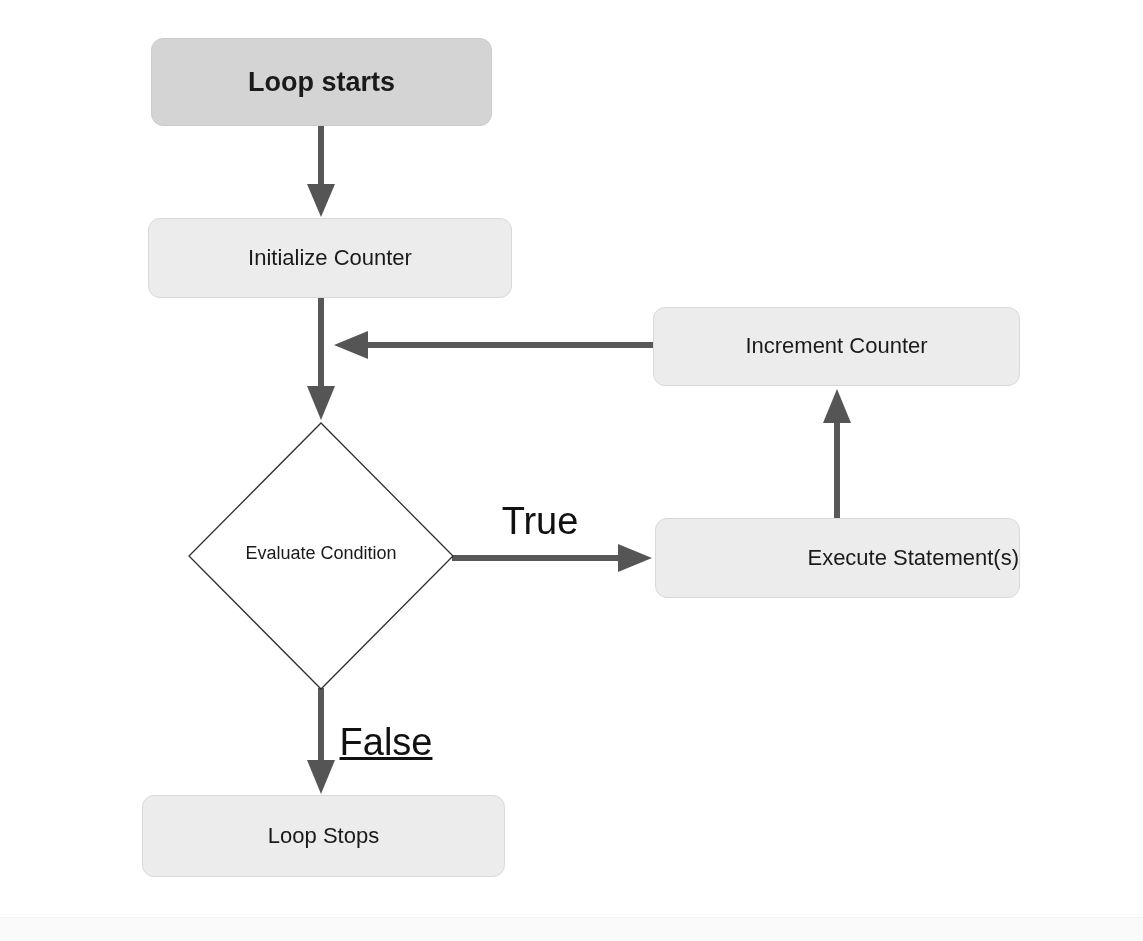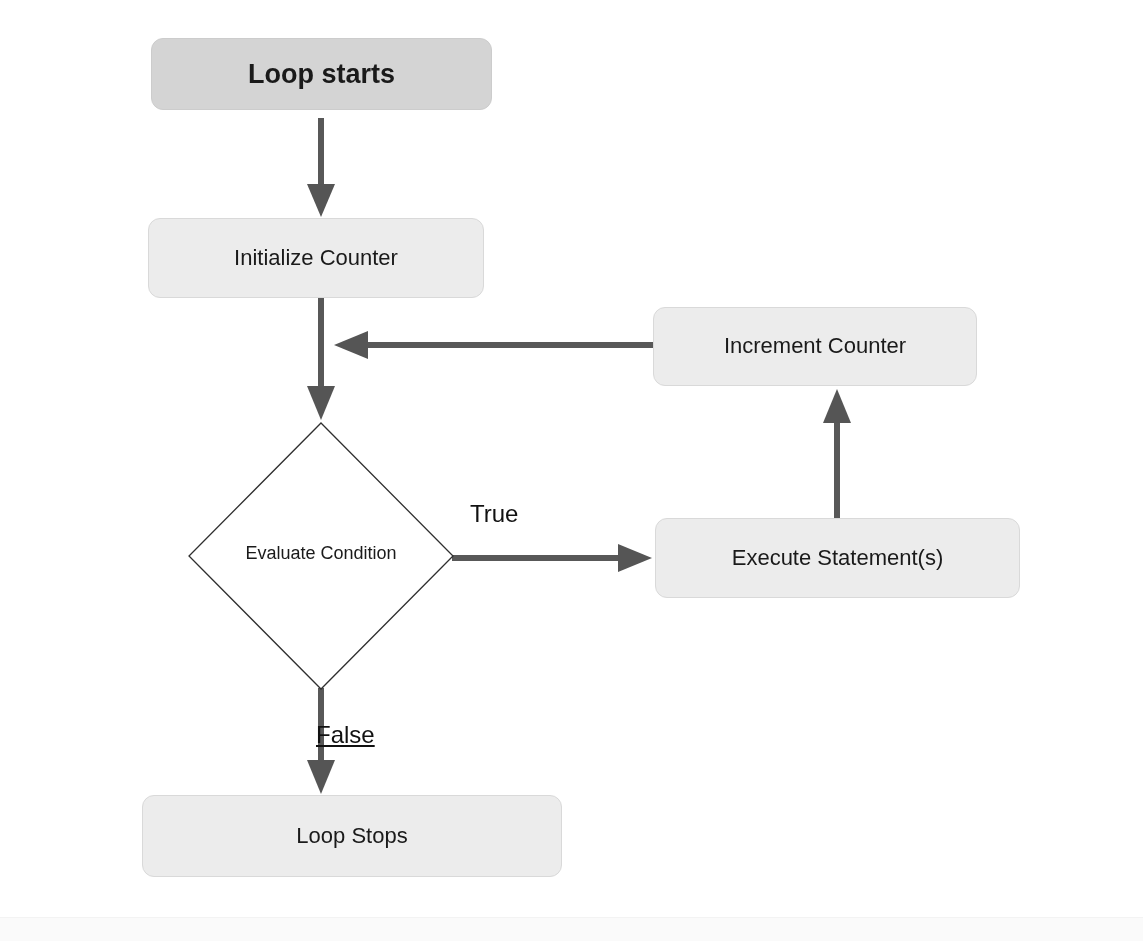--- a/index.html
+++ b/index.html
@@ -30,40 +30,41 @@
     justify-content: center;
     border-radius: 12px;
     font-size: 22px;
     line-height: 1.2;
     text-align: center;
     box-sizing: border-box;
     background: #ececec;
     border: 1px solid #d9d9d9;
   }
   .node-start {
-    left: 151px; top: 38px; width: 341px; height: 72px;
+    left: 151px; top: 38px; width: 341px; height: 88px;
     background: #d4d4d4;
     border: 1px solid #cccccc;
     font-weight: bold;
     font-size: 27px;
   }
-  .node-initialize { left: 148px; top: 218px; width: 336px; height: 80px; }
-  .node-increment  { left: 653px; top: 307px; width: 324px; height: 79px; }
-  .node-execute    { left: 655px; top: 518px; width: 365px; height: 80px; }
-  .node-stop       { left: 142px; top: 795px; width: 420px; height: 82px; }
+  .node-initialize { left: 148px; top: 218px; width: 364px; height: 80px; }
+  .node-increment  { left: 653px; top: 307px; width: 367px; height: 79px; }
+  .node-execute    { left: 655px; top: 518px; width: 365px; height: 80px; justify-content: flex-end; }
+  .node-stop       { left: 142px; top: 795px; width: 363px; height: 82px; }
   .diamond-label {
     position: absolute;
     left: 191px; top: 543px; width: 260px;
     text-align: center;
     font-size: 18px;
   }
   .edge-label {
     position: absolute;
     width: 140px;
-    font-size: 24px;
+    text-align: center;
+    font-size: 38px;
     color: #111111;
   }
   .edge-label-true  { left: 470px; top: 500px; }
   .edge-label-false { left: 316px; top: 721px; text-decoration: underline; }
   .footer-strip {
     position: absolute;
     left: 0; top: 917px;
     width: 1143px; height: 24px;
     background: #fafafa;
     border-top: 1px solid #f3f3f3;

